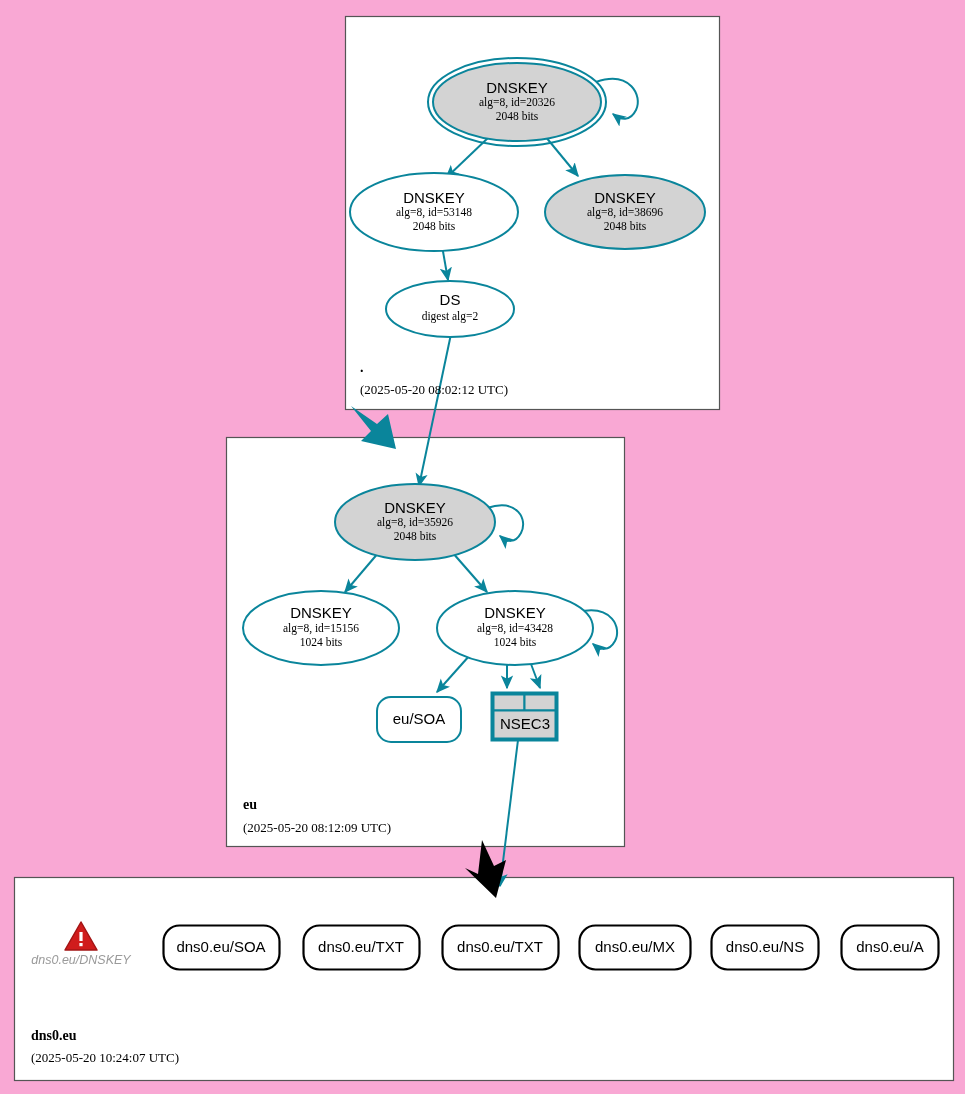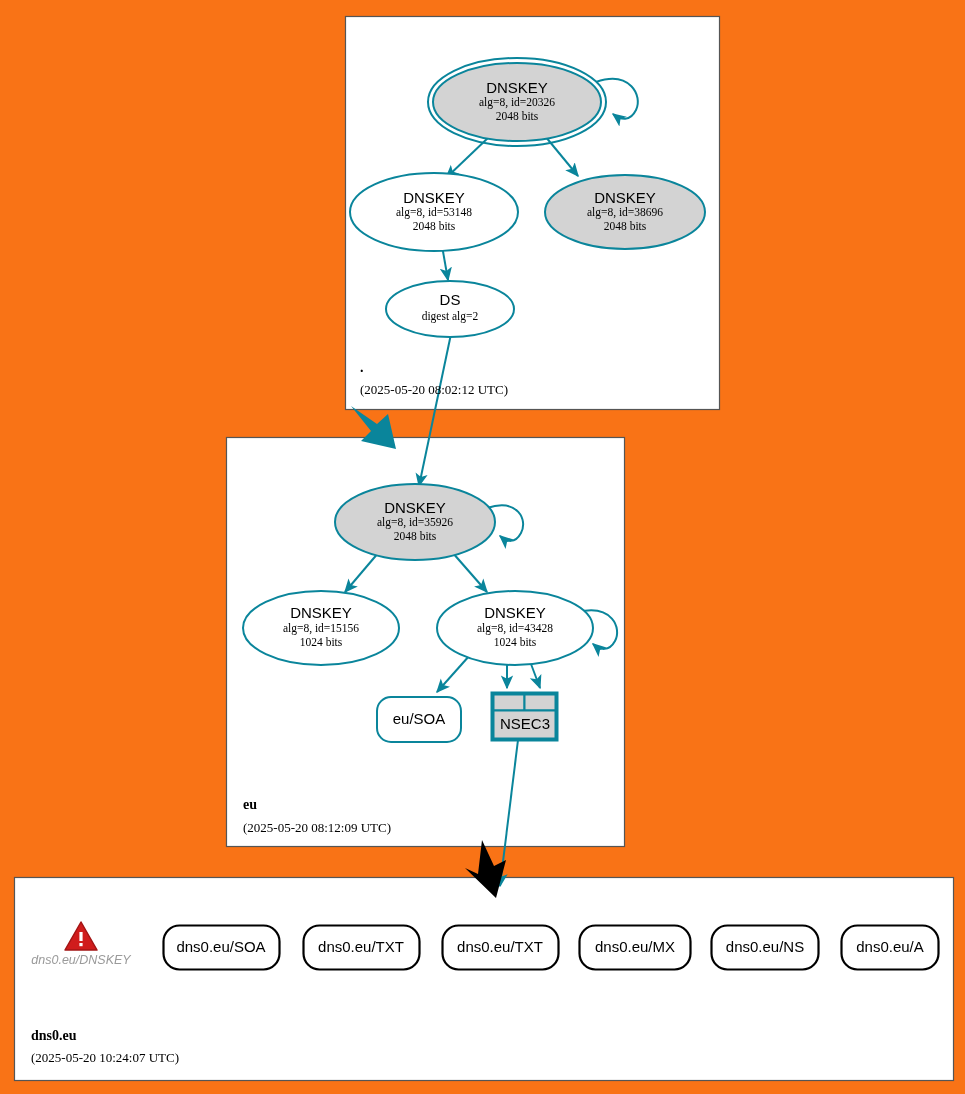--- a/index.html
+++ b/index.html
@@ -8,21 +8,21 @@
     padding: 0;
     background: #ffffff;
   }
   body {
     font-family: "Liberation Sans", sans-serif;
   }
   #canvas {
     position: relative;
     width: 965px;
     height: 1094px;
-    background: #f97316;
+    background: #f9a8d4;
     overflow: hidden;
   }
   svg.layer {
     position: absolute;
     left: 0;
     top: 0;
     width: 965px;
     height: 1094px;
   }
   .zone-box {

